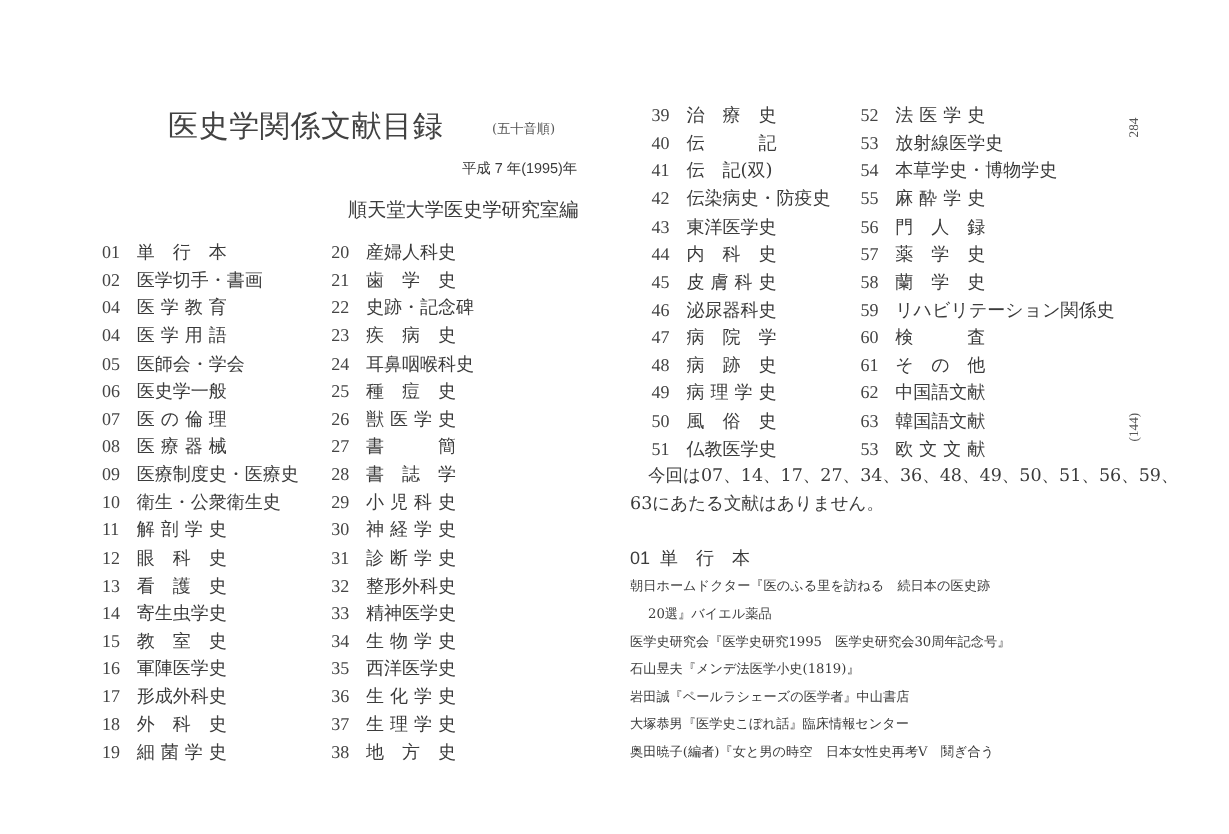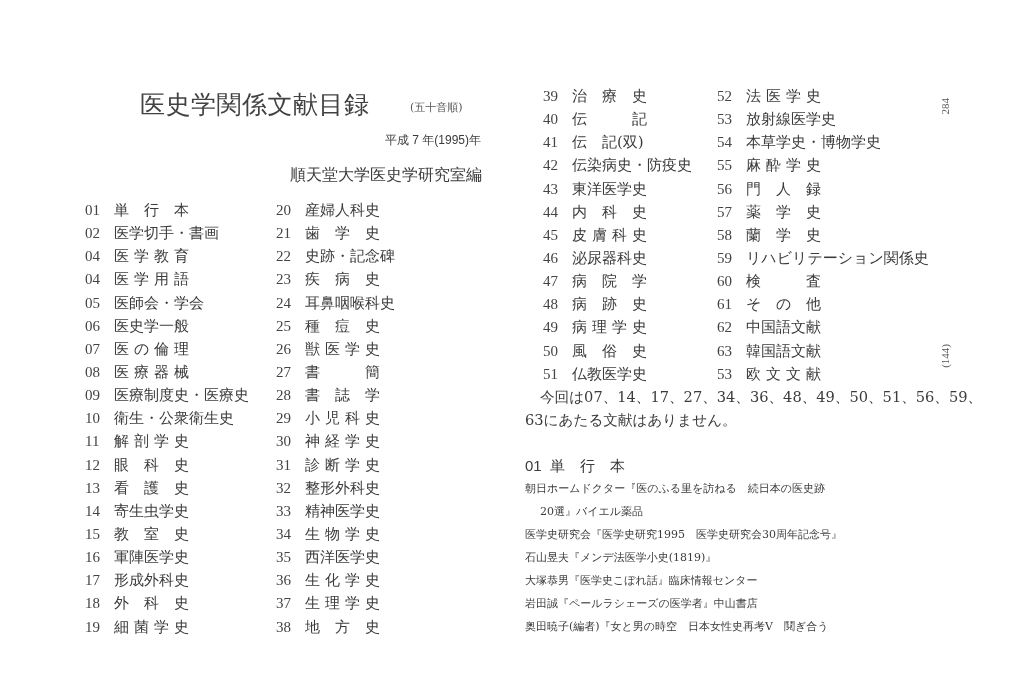--- a/index.html
+++ b/index.html
@@ -155,21 +155,21 @@
     <div class="line">朝日ホームドクター『医のふる里を訪ねる　続日本の医史跡</div>
     <div class="line cont">20選』バイエル薬品</div>
   </div>
   <div class="entry">
     <div class="line">医学史研究会『医学史研究1995　医学史研究会30周年記念号』</div>
   </div>
   <div class="entry">
     <div class="line">石山昱夫『メンデ法医学小史(1819)』</div>
   </div>
   <div class="entry">
-    <div class="line">大塚恭男『医学史こぼれ話』臨床情報センター</div>
+    <div class="line">岩田誠『ペールラシェーズの医学者』中山書店</div>
   </div>
   <div class="entry">
-    <div class="line">岩田誠『ペールラシェーズの医学者』中山書店</div>
+    <div class="line">大塚恭男『医学史こぼれ話』臨床情報センター</div>
   </div>
   <div class="entry">
     <div class="line">奥田暁子(編者)『女と男の時空　日本女性史再考Ⅴ　鬩ぎ合う</div>
   </div>
 </div>
 
 </body></html>

